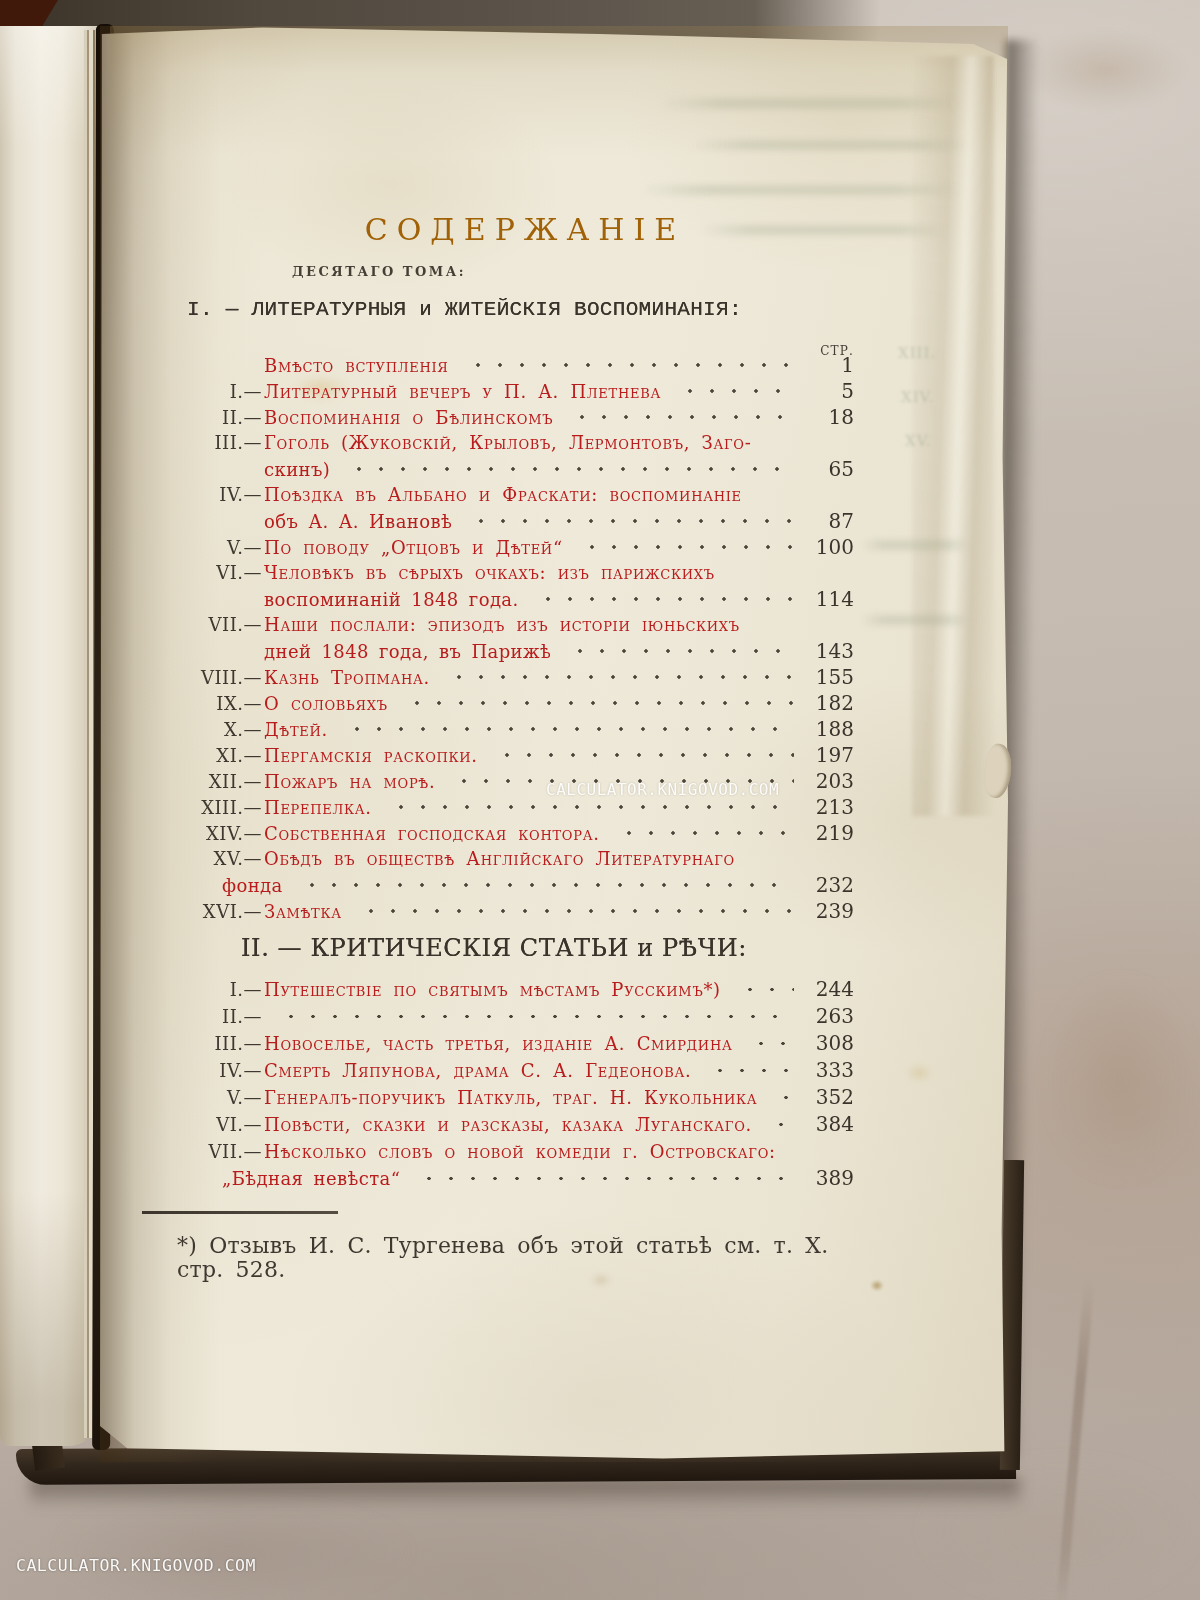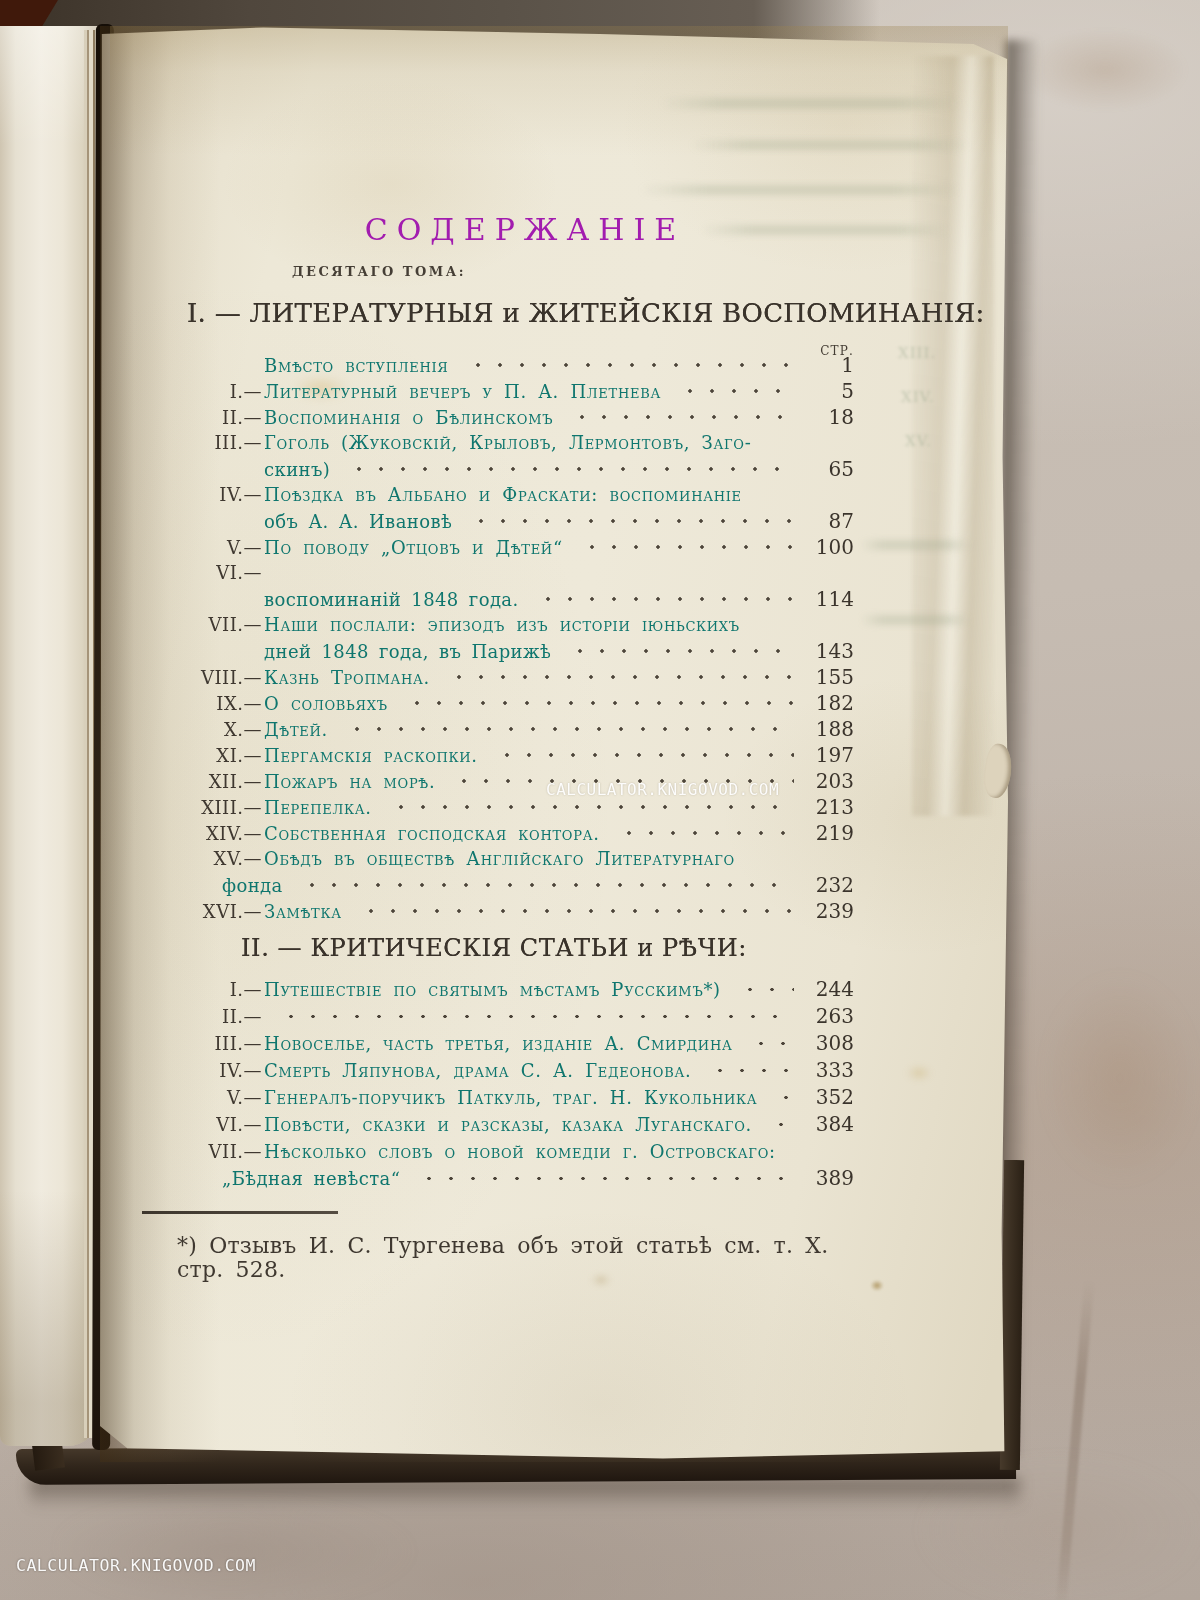--- a/index.html
+++ b/index.html
@@ -94,38 +94,38 @@
 
   
   .ghost{position:absolute;z-index:8;color:#9aa78d;filter:blur(1.6px);opacity:.5;
     font-size:15px;letter-spacing:1px;font-family:"DejaVu Serif",serif;}
   .smudge{position:absolute;z-index:8;filter:blur(3px);border-radius:6px;
     background:linear-gradient(90deg, rgba(150,160,132,0), rgba(150,160,132,.26) 20%, rgba(150,160,132,.26) 80%, rgba(150,160,132,0));}
 
   
   .ink{color:#3f3830;z-index:9;}
   .toc-title{left:310px;top:212px;width:430px;text-align:center;
-    font-size:30px;letter-spacing:9px;color:#a21caf;}
+    font-size:30px;letter-spacing:9px;color:#a16207;}
   .toc-subtitle{left:292px;top:264px;width:450px;text-align:left;
     font-size:13px;font-weight:bold;letter-spacing:2.5px;color:#453e35;}
-  .sec-head1{left:187px;top:298px;font-size:26px;letter-spacing:.3px;color:#3a332b;white-space:nowrap;
-    text-shadow:0 0 .4px #3a332b;}
+  .sec-head1{left:187px;top:298px;font-size:21px;letter-spacing:.3px;color:#3a332b;white-space:nowrap;
+    text-shadow:0 0 .4px #3a332b;font-family:Liberation Mono, monospace;}
   .sec-head2{left:241px;top:934px;font-size:24px;letter-spacing:.6px;color:#3a332b;white-space:nowrap;
     text-shadow:0 0 .4px #3a332b;}
   .str-label{left:770px;top:344px;width:84px;text-align:right;
     font-size:12px;font-weight:normal;letter-spacing:1.2px;color:#453e35;}
 
   .toc{left:170px;width:684px;z-index:9;}
   #toc1{top:352px;}
   #toc2{top:976px;}
   .row{display:flex;align-items:baseline;height:26px;line-height:26px;white-space:nowrap;}
   #toc2 .row{height:27px;line-height:27px;}
   .num{width:92px;flex:0 0 92px;text-align:right;font-size:18px;color:#3f3830;
     font-variant:small-caps;letter-spacing:.5px;}
-  .txt{margin-left:2px;font-size:18px;color:#0f766e;}
+  .txt{margin-left:2px;font-size:18px;color:#b91c1c;}
   .txt.sc{font-variant:small-caps;word-spacing:5px;letter-spacing:.7px;}
   .txt.plain{word-spacing:4px;letter-spacing:.4px;}
   .row.hang .txt{margin-left:-40px;}
   .leader{flex:1 1 auto;align-self:stretch;margin:0 8px 0 12px;min-width:0;
     background-image:radial-gradient(circle, #4d453a 1.5px, rgba(0,0,0,0) 1.9px);
     background-size:22px 100%;background-position:6px 66%;background-repeat:repeat-x;}
   .pg{flex:0 0 52px;width:52px;text-align:right;font-size:20px;color:#3b342c;}
 
   .foot-rule{left:142px;top:1211px;width:196px;height:3px;z-index:9;
     background:linear-gradient(90deg,#3c352c,#554d42);}
@@ -227,20 +227,21 @@
       <span class="pg">87</span>
     </div>
     <div class="row">
       <span class="num">V.—</span>
       <span class="txt sc">По поводу „Отцовъ и Дѣтей“</span>
       <span class="leader"></span>
       <span class="pg">100</span>
     </div>
     <div class="row">
       <span class="num">VI.—</span>
+      <span class="txt sc">Человѣкъ въ сѣрыхъ очкахъ: изъ парижскихъ</span>
     </div>
     <div class="row cont">
       <span class="num"></span>
       <span class="txt plain">воспоминаній 1848 года.</span>
       <span class="leader"></span>
       <span class="pg">114</span>
     </div>
     <div class="row">
       <span class="num">VII.—</span>
       <span class="txt sc">Наши послали: эпизодъ изъ исторіи іюньскихъ</span>

